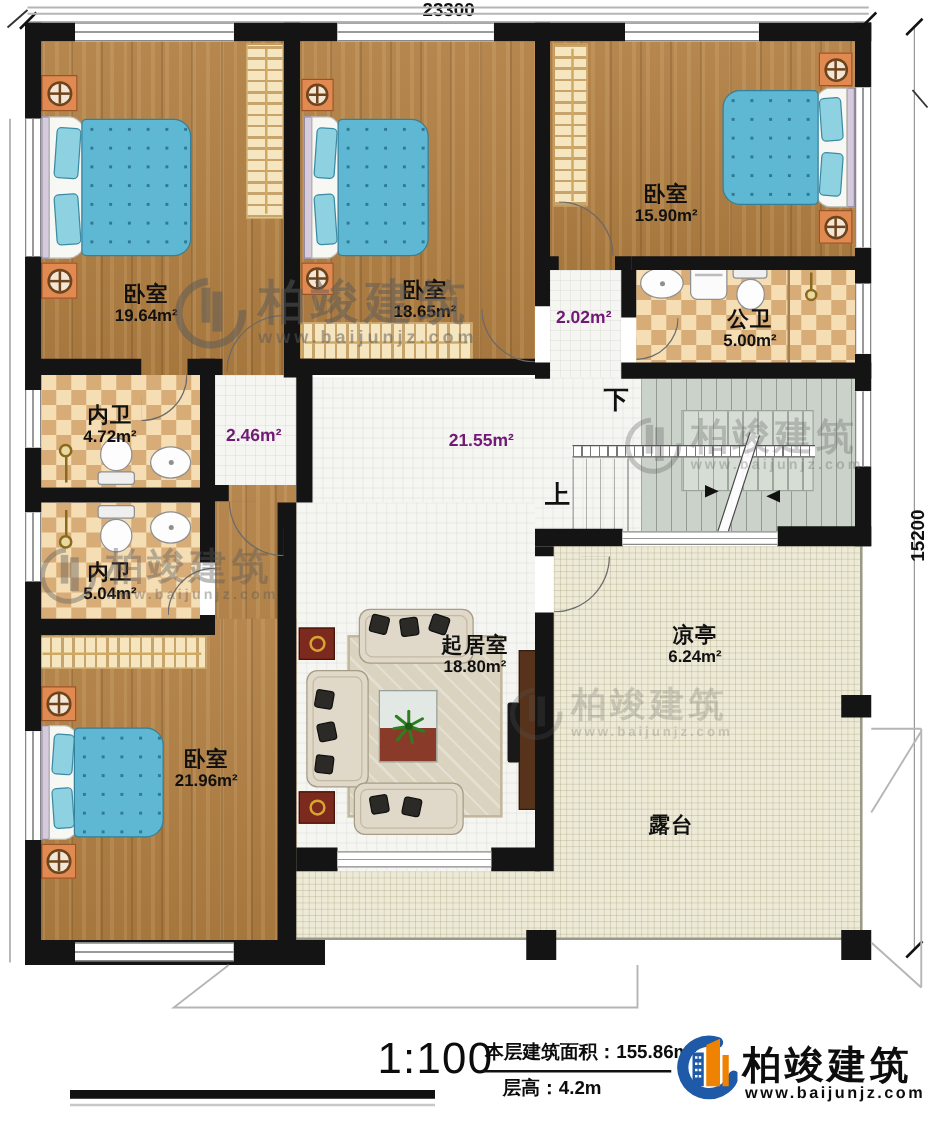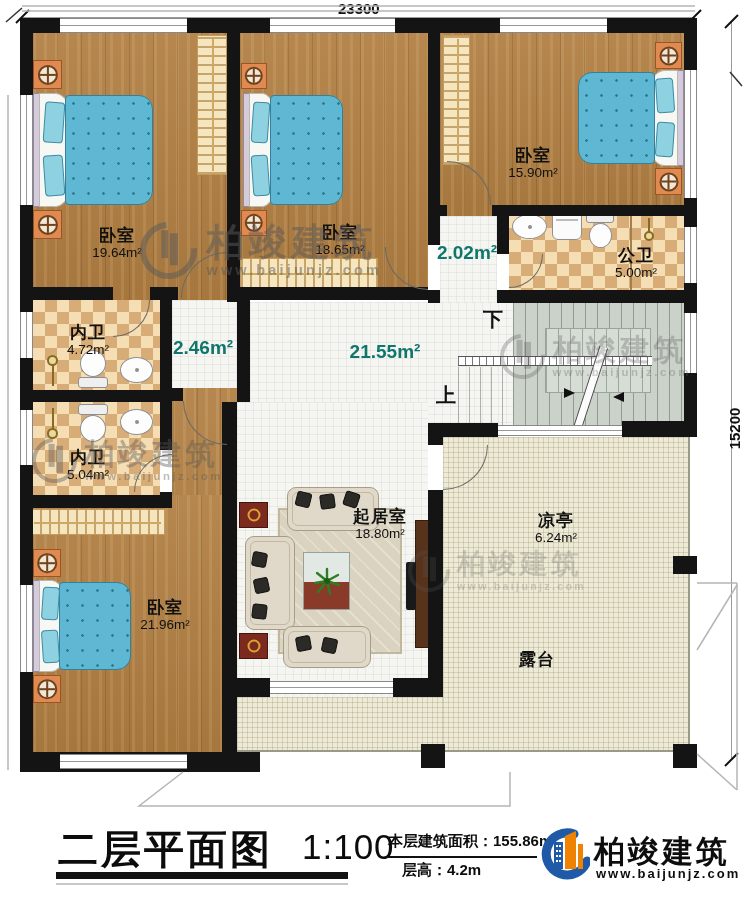--- a/index.html
+++ b/index.html
@@ -79,22 +79,22 @@
   .spillow{position:absolute;width:15px;height:15px;background:#2b2a27;border-radius:3px;border:1px solid #111;}
   .rug{background:#dad3bf;border:2px solid #c1b89e;
     background-image:repeating-linear-gradient(45deg, rgba(255,255,255,.28) 0 2px, transparent 2px 11px);}
   .redtable{background:#7c2a1d;border:1px solid #45140b;}
   .redtable::after{content:"";position:absolute;left:50%;top:50%;width:9px;height:9px;border-radius:50%;
     border:2px solid #d8a433;transform:translate(-50%,-50%);}
   
   .rlabel{position:absolute;transform:translate(-50%,-50%);text-align:center;color:#101010;
           line-height:1.12;white-space:nowrap;}
   .rname{font-size:17px;font-weight:bold;letter-spacing:1px;}
-  .rarea{font-size:13.5px;font-weight:normal;}
-  .arealone{position:absolute;transform:translate(-50%,-50%);font-size:19px;font-weight:bold;color:#0f766e;white-space:nowrap;}
+  .rarea{font-size:13.5px;font-weight:bold;}
+  .arealone{position:absolute;transform:translate(-50%,-50%);font-size:14px;font-weight:bold;color:#701a75;white-space:nowrap;}
   .stairtag{position:absolute;font-size:20px;font-weight:bold;color:#101010;}
   .dimtext{position:absolute;font-size:15px;font-weight:bold;color:#101010;}
   .dimline{position:absolute;background:#9a9a9a;}
   
   .rail{background:#fff;border-top:1.5px solid #555;border-bottom:1.5px solid #555;
     background-image:repeating-linear-gradient(90deg, #777 0 1px, transparent 1px 7px);}
   .breakline{background:rgba(255,255,255,.92);border-left:1.5px solid #4a4a4a;border-right:1.5px solid #4a4a4a;}
   .arrR{width:0;height:0;border-top:5px solid transparent;border-bottom:5px solid transparent;border-left:11px solid #111;}
   .arrL{width:0;height:0;border-top:5px solid transparent;border-bottom:5px solid transparent;border-right:11px solid #111;}
   
@@ -313,21 +313,21 @@
     <div class="rarea">19.64m²</div>
   </div>
   <div class="rlabel" style="left:340px;top:240px">
     <div class="rname">卧室</div>
     <div class="rarea">18.65m²</div>
   </div>
   <div class="rlabel" style="left:533px;top:163px">
     <div class="rname">卧室</div>
     <div class="rarea">15.90m²</div>
   </div>
-  <div class="rlabel" style="left:636px;top:263px">
+  <div class="rlabel" style="left:600px;top:263px">
     <div class="rname">公卫</div>
     <div class="rarea">5.00m²</div>
   </div>
   <div class="arealone" style="left:467px;top:253px">2.02m²</div>
   <div class="rlabel" style="left:88px;top:340px">
     <div class="rname">内卫</div>
     <div class="rarea">4.72m²</div>
   </div>
   <div class="arealone" style="left:203px;top:348px">2.46m²</div>
   <div class="arealone" style="left:385px;top:352px">21.55m²</div>
@@ -336,21 +336,21 @@
     <div class="rarea">5.04m²</div>
   </div>
   <div class="rlabel" style="left:165px;top:615px">
     <div class="rname">卧室</div>
     <div class="rarea">21.96m²</div>
   </div>
   <div class="rlabel" style="left:380px;top:524px">
     <div class="rname">起居室</div>
     <div class="rarea">18.80m²</div>
   </div>
-  <div class="rlabel" style="left:556px;top:528px">
+  <div class="rlabel" style="left:556px;top:516px">
     <div class="rname">凉亭</div>
     <div class="rarea">6.24m²</div>
   </div>
   <div class="rlabel" style="left:537px;top:660px">
     <div class="rname">露台</div>
   </div>
   <div class="stairtag" style="left:483px;top:306px">下</div>
   <div class="stairtag" style="left:436px;top:382px">上</div>
 
   <div class="wm" style="left:140px;top:222px;font-size:38px;opacity:.5">
@@ -406,21 +406,20 @@
       <line x1="697" y1="583" x2="737" y2="583"></line>
       <line x1="737" y1="583" x2="737" y2="790"></line>
       <line x1="697" y1="650" x2="737" y2="585"></line>
       <line x1="697" y1="754" x2="737" y2="790"></line>
       <line x1="8" y1="95" x2="8" y2="770"></line>
       <line x1="22" y1="6" x2="695" y2="6"></line>
         <line x1="22" y1="11" x2="695" y2="11"></line>
     </g>
   </svg>
 
-  <div class="tb-title">二层平面图</div>
   <i class="abs" style="left:56px;top:872px;width:292px;height:7px;background:#111"></i>
   <i class="abs" style="left:56px;top:883px;width:292px;height:2px;background:#c7c7c7"></i>
   <div class="tb-scale">1:100</div>
   <div class="tb-line1">
     <span>本层建筑面积：</span><span>155.86m²</span>
   </div>
   <i class="abs" style="left:385px;top:856px;width:152px;height:2px;background:#111"></i>
   <div class="tb-line2">
     <span>层高：</span><span>4.2m</span>
   </div>

